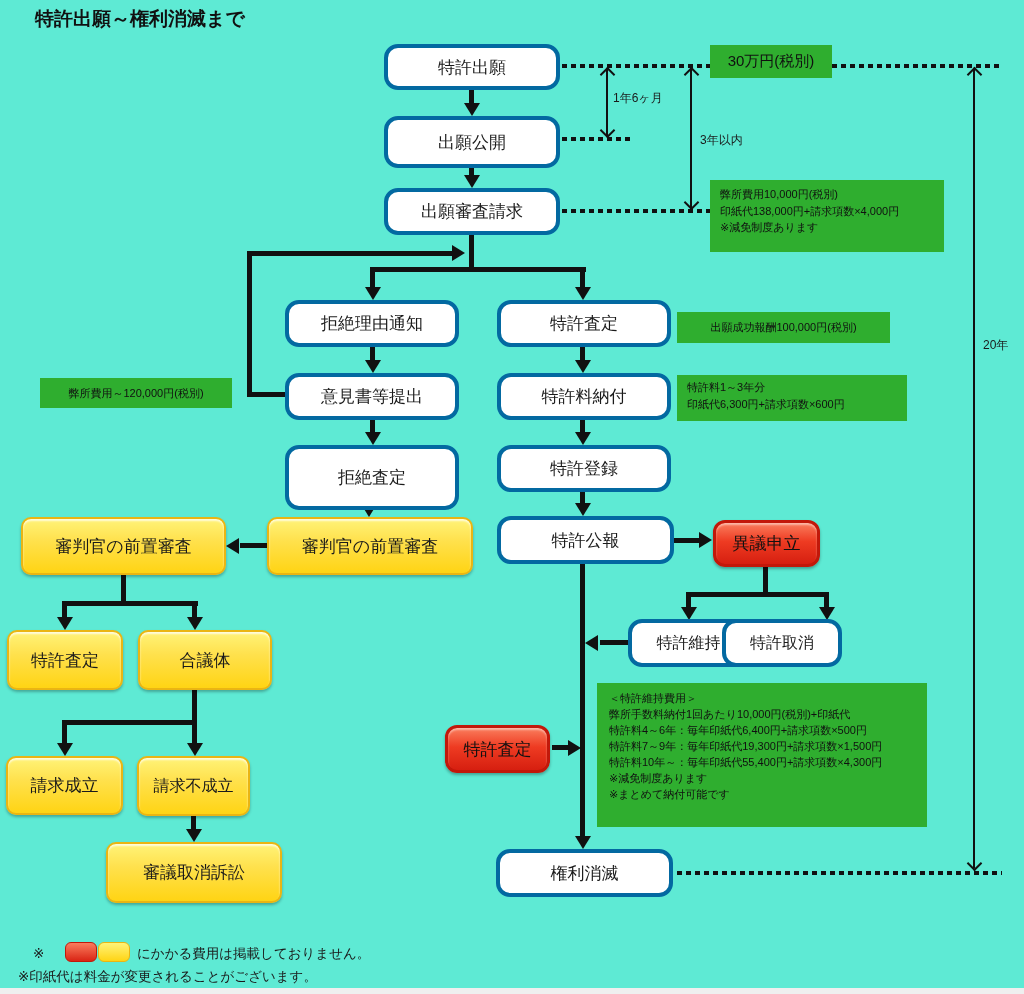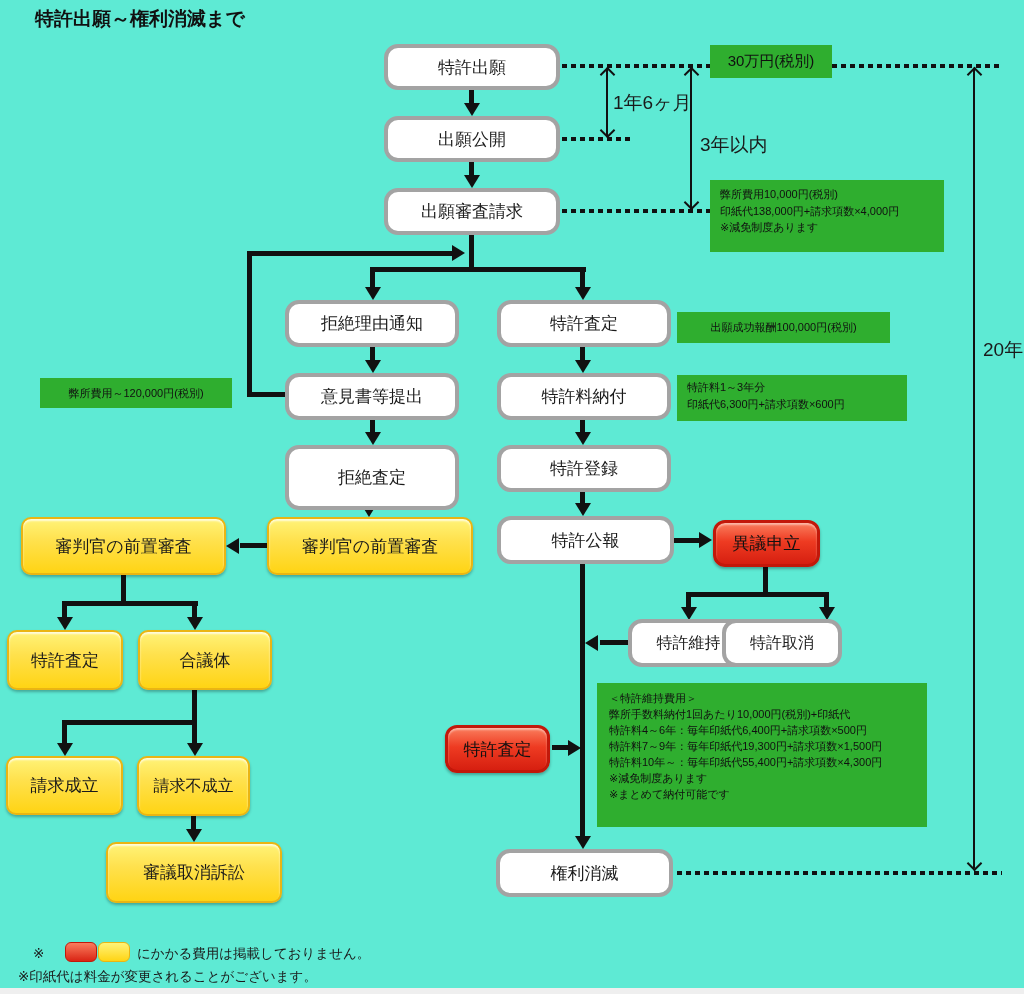--- a/index.html
+++ b/index.html
@@ -1,20 +1,20 @@
 <!DOCTYPE html>
 <html><head>
 <meta charset="utf-8">
 <style>
   html,body{margin:0;padding:0;background:#fff;}
   #canvas{position:relative;width:1024px;height:994px;background:#5eead4;overflow:hidden;
           font-family:"Liberation Sans","DejaVu Sans",sans-serif;color:#1a1a1a;padding-left:30px;}
   .abs{position:absolute;}
   
-  .gnode{border:4px solid #a3a3a3;border-radius:14px;background:#fff;box-sizing:border-box;
+  .gnode{border:4px solid #0369a1;border-radius:14px;background:#fff;box-sizing:border-box;
          display:flex;align-items:center;justify-content:center;font-size:17px;color:#1a1a1a;}
   
   .ynode{background:linear-gradient(180deg,#fff378 0%,#ffe14d 40%,#ffd414 100%);
          border:2px solid #eab513;border-radius:10px;box-sizing:border-box;
          box-shadow:0 2px 3px rgba(0,0,0,.28), inset 0 2px 2px rgba(255,255,255,.75);
          display:flex;align-items:center;justify-content:center;font-size:17px;color:#1a1a1a;}
   
   .rnode{background:linear-gradient(180deg,#fa7d5d 0%,#ee3b22 45%,#d61f10 100%);
          border:3px solid #c2180a;border-radius:12px;box-sizing:border-box;
          box-shadow:0 2px 3px rgba(0,0,0,.3), inset 0 2px 2px rgba(255,255,255,.45);
@@ -28,21 +28,21 @@
   .ahd{width:0;height:0;border-left:8px solid transparent;border-right:8px solid transparent;border-top:13px solid #111;}
   .ahl{width:0;height:0;border-top:8px solid transparent;border-bottom:8px solid transparent;border-right:13px solid #111;}
   .ahr{width:0;height:0;border-top:8px solid transparent;border-bottom:8px solid transparent;border-left:13px solid #111;}
   
   .thin{width:2px;background:#111;}
   .chu{width:9px;height:9px;border-left:2px solid #111;border-top:2px solid #111;transform:rotate(45deg);}
   .chd{width:9px;height:9px;border-left:2px solid #111;border-top:2px solid #111;transform:rotate(225deg);}
   
   .dot{height:4px;background:repeating-linear-gradient(90deg,#111 0 5px,transparent 5px 9px);}
   .title{font-size:19px;font-weight:bold;color:#111;}
-  .period{font-size:19px;color:#1a1a1a;text-align:center;}
+  .period{font-size:12px;color:#1a1a1a;text-align:center;}
   .fnote{font-size:13.5px;color:#1a1a1a;}
   .swr{width:32px;height:20px;border-radius:6px;background:linear-gradient(180deg,#fa7d5d,#d92414);
        border:1px solid #c2180a;box-sizing:border-box;}
   .swy{width:32px;height:20px;border-radius:6px;background:linear-gradient(180deg,#fff378,#ffd414);
        border:1px solid #eab513;box-sizing:border-box;}
   .strip{background:#efefef;}
 </style>
 </head>
 <body>
 
@@ -140,21 +140,21 @@
   <div class="abs vl" style="left:580px;top:564px;height:274px;"></div>
   <div class="abs ahd" style="left:575px;top:836px;"></div>
 
   <div class="abs hl" style="left:600px;top:640px;width:28px;"></div>
   <div class="abs ahl" style="left:585px;top:635px;"></div>
 
   <div class="abs hl" style="left:552px;top:745px;width:18px;"></div>
   <div class="abs ahr" style="left:568px;top:740px;"></div>
 
   <div class="abs gnode" style="left:384px;top:44px;width:176px;height:46px;">特許出願</div>
-  <div class="abs gnode" style="left:384px;top:116px;width:176px;height:46px;">出願公開</div>
+  <div class="abs gnode" style="left:384px;top:116px;width:176px;height:52px;">出願公開</div>
   <div class="abs gnode" style="left:384px;top:188px;width:176px;height:47px;">出願審査請求</div>
   <div class="abs gnode" style="left:285px;top:300px;width:174px;height:47px;">拒絶理由通知</div>
   <div class="abs gnode" style="left:285px;top:373px;width:174px;height:47px;">意見書等提出</div>
   <div class="abs gnode" style="left:285px;top:445px;width:174px;height:65px;">拒絶査定</div>
   <div class="abs gnode" style="left:497px;top:300px;width:174px;height:47px;">特許査定</div>
   <div class="abs gnode" style="left:497px;top:373px;width:174px;height:47px;">特許料納付</div>
   <div class="abs gnode" style="left:497px;top:445px;width:174px;height:47px;">特許登録</div>
   <div class="abs gnode" style="left:497px;top:516px;width:177px;height:48px;">特許公報</div>
   <div class="abs gnode" style="left:628px;top:619px;width:121px;height:48px;font-size:16px;">特許維持</div>
   <div class="abs gnode" style="left:722px;top:619px;width:120px;height:48px;font-size:16px;">特許取消</div>

